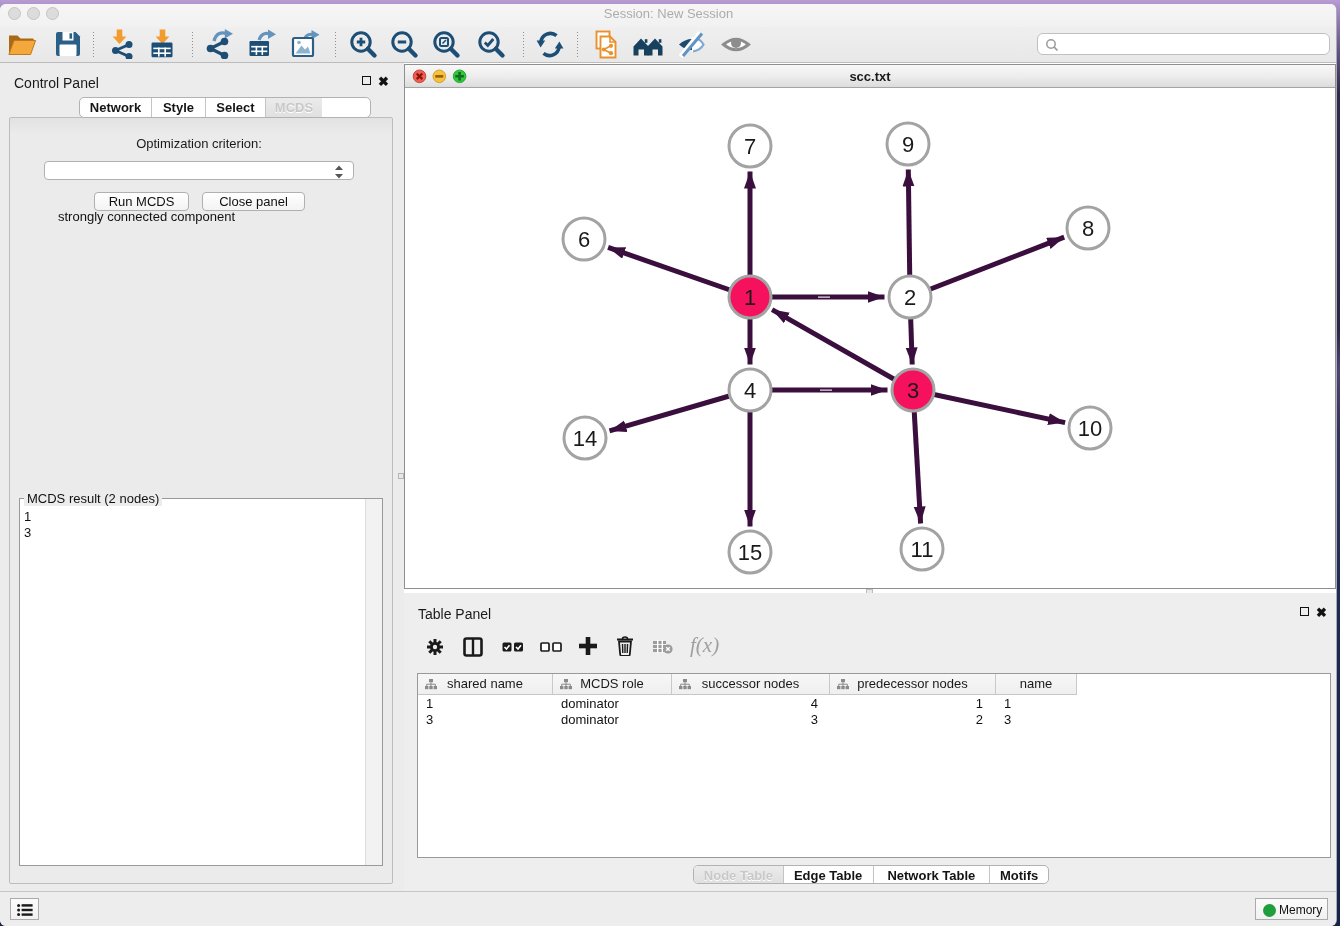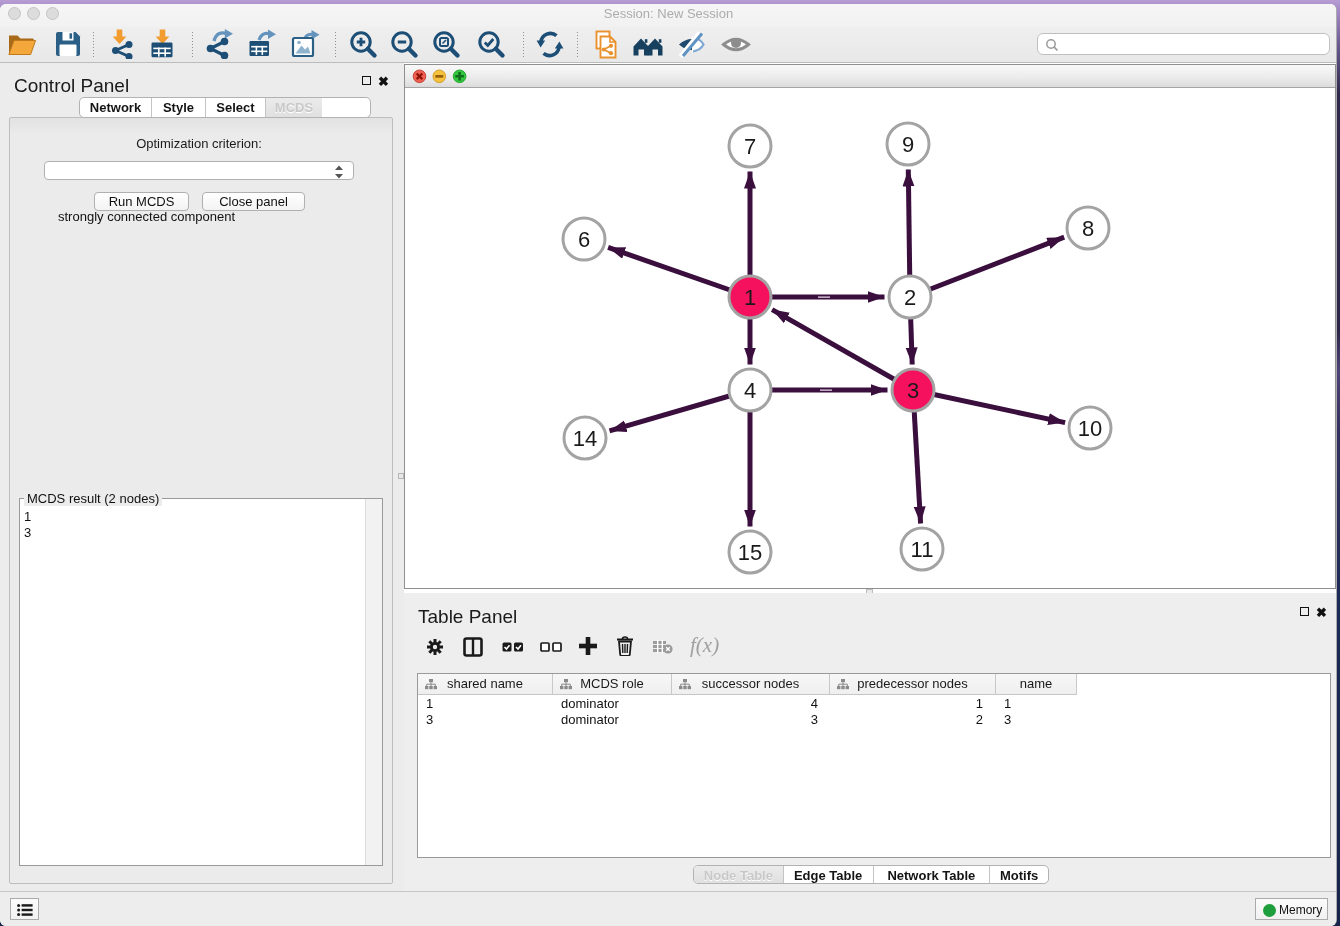--- a/index.html
+++ b/index.html
@@ -26,21 +26,21 @@
 
 #toolbar { position:absolute; left:0; top:23px; width:1337px; height:36px;
   background:linear-gradient(#f0eff0,#e9e8e9); border-bottom:1px solid #bcbcbc; }
 .tbsep { position:absolute; top:5px; height:26px; width:1px;
   background-image:linear-gradient(#909090 1px, transparent 1px); background-size:1px 3px; }
 .ticon { position:absolute; top:2px; width:30px; height:30px; }
 #searchbox { position:absolute; left:1037px; top:6px; width:293px; height:22px;
   background:#fff; border:1px solid #c0c0c0; border-radius:6px; }
 
 #cp { position:absolute; left:0; top:59px; width:404px; height:828px; background:#ececec; }
-.paneltitle { font-size:19px; color:#1a1a1a; position:absolute; }
+.paneltitle { font-size:14px; color:#1a1a1a; position:absolute; }
 .flicon { position:absolute; width:9px; height:9px; border:1.6px solid #111; background:transparent; }
 .xicon { position:absolute; font-size:13px; font-weight:bold; color:#111; line-height:13px; }
 .seg { position:absolute; display:flex; background:#fff; border:1px solid #b2b2b2;
   border-radius:5px; overflow:hidden; }
 .seg div { font-size:13px; font-weight:bold; color:#141414; text-align:center; line-height:19px;
   border-right:1px solid #c4c4c4; }
 .seg div:last-child { border-right:none; }
 .seg .selgray { background:linear-gradient(#ebebeb,#e0e0e0); color:#c8c8c8;
   text-shadow:0 1px 0 #fff; }
 #tabpanebox { position:absolute; left:9px; top:54px; width:384px; height:767px;
@@ -260,20 +260,21 @@
   <div id="netframe">
     <div id="nettitle">
       <svg width="70" height="23" style="position:absolute;left:0;top:0;">
         <circle cx="14.5" cy="11.3" r="6.3" fill="#ee5f51" stroke="#c94339" stroke-width="1"></circle>
         <path d="M11.7,8.5 l5.6,5.6 M17.3,8.5 l-5.6,5.6" stroke="#8c1208" stroke-width="2.2"></path>
         <circle cx="34.3" cy="11.3" r="6.3" fill="#f6c23d" stroke="#d6a02a" stroke-width="1"></circle>
         <rect x="30.3" y="10" width="8" height="2.7" fill="#96600c"></rect>
         <circle cx="54.6" cy="11.3" r="6.3" fill="#32c63f" stroke="#27a833" stroke-width="1"></circle>
         <path d="M54.6,7 v8.6 M50.3,11.3 h8.6" stroke="#0e6e1c" stroke-width="2.6"></path>
       </svg>
+      <div class="t">scc.txt</div>
     </div>
     <svg width="930" height="500" viewBox="0 0 930 500" style="position:absolute;left:0;top:22px;">
       <defs>
         <marker id="ah" markerUnits="userSpaceOnUse" markerWidth="21" markerHeight="15" refX="17" refY="6" orient="auto">
           <path d="M0,0 L17,6 L0,12 Z" fill="#3a0f3e"></path>
         </marker>
       </defs>
       <g stroke="#3a0f3e" stroke-width="5">
         <line x1="345" y1="210" x2="345.0" y2="84.5" marker-end="url(#ah)"></line>
         <line x1="345" y1="210" x2="203.1" y2="160.4" marker-end="url(#ah)"></line>

